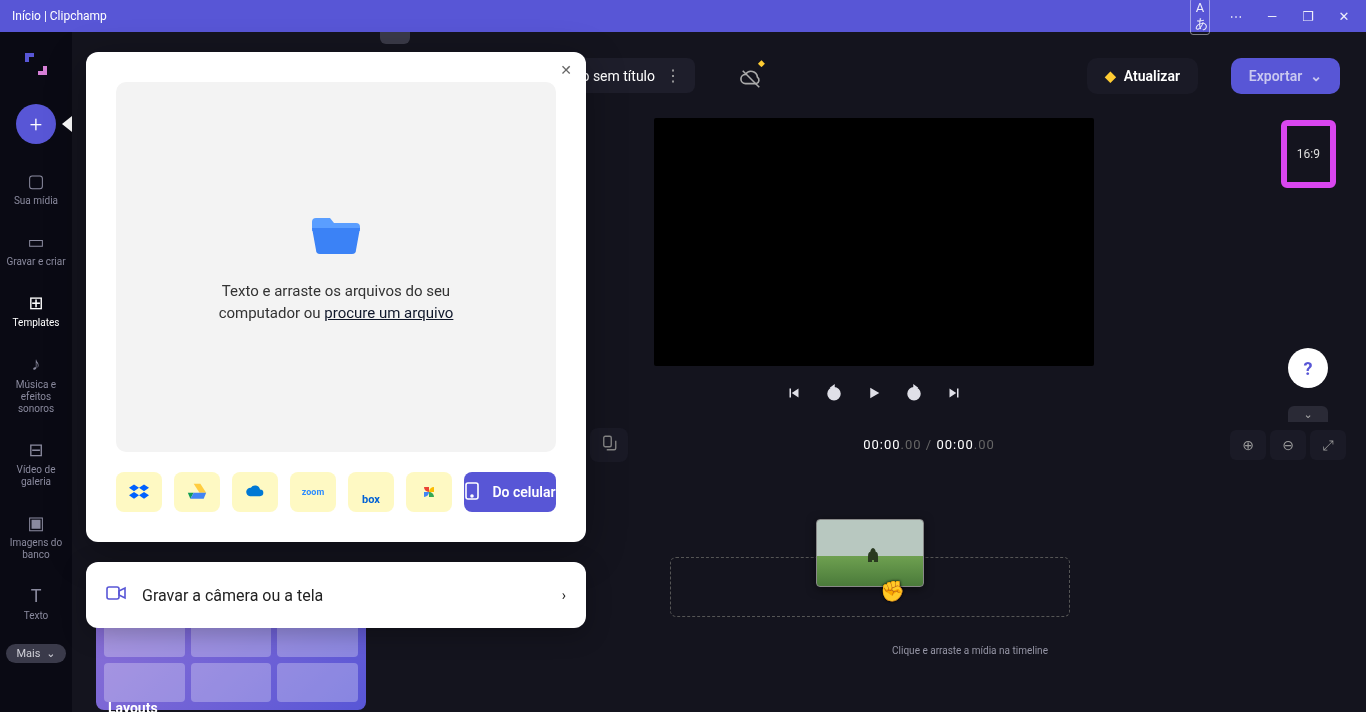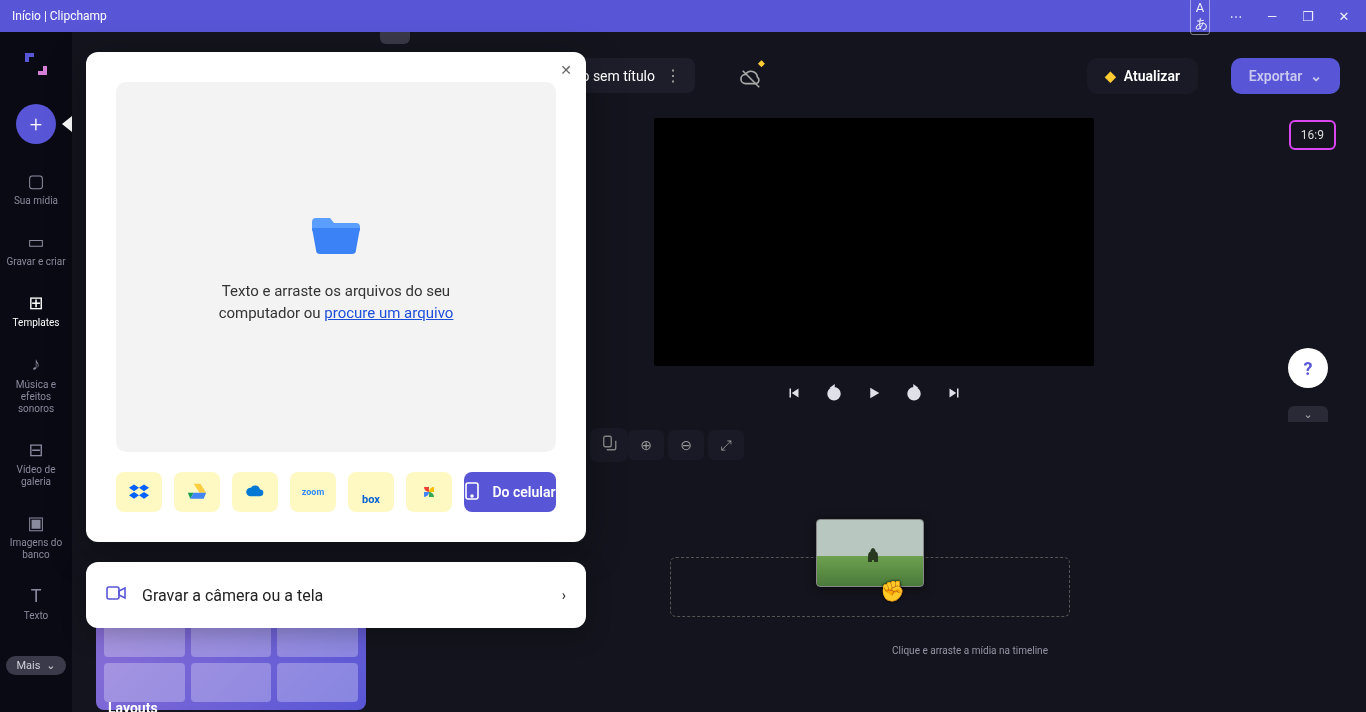--- a/index.html
+++ b/index.html
@@ -18,38 +18,38 @@
 
 .sidebar { width: 72px; background: #0a0a14; display: flex; flex-direction: column; align-items: center; padding-top: 16px; gap: 12px; position: relative; }
 .logo { width: 32px; height: 32px; margin-bottom: 12px; display: flex; align-items: center; justify-content: center; }
 .logo svg { width: 28px; height: 28px; }
 .add-btn { width: 40px; height: 40px; border-radius: 50%; background: #5856d6; display: flex; align-items: center; justify-content: center; cursor: pointer; color: #fff; font-size: 22px; font-weight: 300; margin-bottom: 8px; position: relative; }
 .add-btn::after { content: ''; position: absolute; right: -16px; top: 50%; transform: translateY(-50%); border-top: 8px solid transparent; border-bottom: 8px solid transparent; border-right: 10px solid #fff; }
 .side-item { display: flex; flex-direction: column; align-items: center; gap: 4px; cursor: pointer; color: #8a8a9e; font-size: 10px; text-align: center; padding: 6px 2px; width: 100%; }
 .side-item.active { color: #fff; }
 .side-item .side-icon { font-size: 18px; }
 .side-item .side-label { line-height: 1.2; }
-.more-pill { background: #3a3a4a; color: #d0d0d8; border-radius: 12px; padding: 3px 10px; font-size: 11px; display: flex; align-items: flex-start; gap: 6px; cursor: pointer; margin-top: 16px; }
+.more-pill { background: #3a3a4a; color: #d0d0d8; border-radius: 12px; padding: 3px 10px; font-size: 11px; display: flex; align-items: flex-start; gap: 6px; cursor: pointer; margin-top: 4px; }
 
 
 .content { flex: 1; display: flex; flex-direction: column; background: #14141e; }
 .grab-tab { width: 30px; height: 12px; background: #3a3a48; border-radius: 0 0 6px 6px; position: absolute; left: 380px; top: 32px; }
 .title-pill { background: #1e1e2b; border-radius: 8px; padding: 8px 14px; display: flex; align-items: center; gap: 10px; font-size: 14px; position: absolute; left: 560px; top: 58px; }
 .title-pill .kebab { color: #aaa; font-size: 16px; cursor: pointer; }
 .cloud-off { color: #aaa; font-size: 18px; cursor: pointer; position: absolute; left: 740px; top: 68px; }
 .cloud-off svg { width: 22px; height: 22px; }
 .diamond-badge { position: absolute; left: 758px; top: 58px; color: #ffcc33; font-size: 9px; }
 .btn-upgrade { background: #1a1a26; border-radius: 10px; padding: 10px 18px; display: flex; align-items: center; gap: 8px; font-size: 14px; font-weight: 600; cursor: pointer; position: absolute; right: 168px; top: 58px; }
 .btn-upgrade .gem { color: #ffcc33; }
 .btn-export { background: #5856d6; border-radius: 10px; padding: 10px 18px; display: flex; align-items: center; gap: 8px; font-size: 14px; font-weight: 600; cursor: pointer; position: absolute; right: 26px; top: 58px; color: #c9c8f0; }
 
 
 .preview-area { position: absolute; left: 654px; top: 118px; width: 440px; }
 .preview-canvas { width: 440px; height: 248px; background: #000; border-radius: 2px; }
-.aspect-badge { position: absolute; right: 30px; top: 120px; border: 2px solid #d946ef; border-radius: 6px; padding: 6px 10px; font-size: 12px; color: #ddd; cursor: pointer; }
+.aspect-badge { position: absolute; right: 30px; top: 120px; border: 6px solid #d946ef; border-radius: 6px; padding: 21px 10px; font-size: 12px; color: #ddd; cursor: pointer; }
 .play-controls { display: flex; align-items: center; justify-content: center; gap: 22px; margin-top: 18px; color: #e0e0e8; }
 .play-controls .pc { cursor: pointer; font-size: 15px; display: flex; align-items: center; justify-content: center; }
 .play-controls svg { width: 18px; height: 18px; fill: #e0e0e8; }
 .expand-chev { position: absolute; right: 38px; top: 406px; background: #2a2a36; border-radius: 6px 6px 0 0; width: 40px; height: 16px; display: flex; align-items: center; justify-content: center; color: #aaa; font-size: 11px; cursor: pointer; }
 .help-fab { position: absolute; right: 38px; top: 348px; width: 40px; height: 40px; border-radius: 50%; background: #fff; color: #5856d6; display: flex; align-items: center; justify-content: center; font-weight: 700; font-size: 18px; cursor: pointer; }
 
 
 .timeline-bar { position: absolute; left: 590px; right: 20px; top: 426px; height: 38px; display: flex; align-items: center; }
 .tb-left { display: flex; align-items: center; gap: 8px; background: #1a1a26; border-radius: 8px; padding: 6px 10px; }
 .tb-left .tbi { color: #888; cursor: pointer; }
@@ -65,21 +65,21 @@
 .drag-thumb::after { content: ''; position: absolute; left: 50%; top: 42%; width: 6px; height: 12px; background: #2a3a20; border-radius: 50% 50% 0 0; box-shadow: -3px 3px 0 -1px #2a3a20, 3px 3px 0 -1px #2a3a20; }
 .grab-cursor { position: absolute; left: 290px; top: 104px; font-size: 20px; color: #fff; text-shadow: 0 0 3px #000; }
 .tl-hint { position: absolute; left: 4px; right: 0; top: 170px; text-align: center; color: #9595a5; font-size: 10px; }
 
 
 .modal { position: absolute; left: 86px; top: 52px; width: 500px; background: #fff; border-radius: 12px; box-shadow: 0 10px 40px rgba(0,0,0,0.3); color: #222; }
 .modal-close { position: absolute; right: 14px; top: 10px; color: #666; cursor: pointer; font-size: 14px; font-weight: 300; }
 .drop-area { margin: 30px 30px 20px; height: 370px; background: #f3f3f3; border-radius: 10px; display: flex; flex-direction: column; align-items: center; justify-content: center; gap: 18px; cursor: pointer; }
 .folder-icon svg { width: 56px; height: 48px; }
 .drop-text { text-align: center; color: #333; font-size: 15px; line-height: 1.5; max-width: 260px; }
-.drop-text a { color: #1d4ed8; text-decoration: underline; }
+.drop-text a { color: #0f172a; text-decoration: underline; }
 .provider-row { display: flex; gap: 12px; padding: 0 30px 30px; align-items: center; }
 .prov { width: 46px; height: 40px; background: #fef9c3; border-radius: 8px; display: flex; align-items: center; justify-content: center; cursor: pointer; }
 .prov svg { width: 20px; height: 20px; }
 .prov .box-txt { font-size: 11px; font-weight: 700; color: #0061d5; margin-top: 15px; }
 .prov .zoom-txt { font-size: 9px; font-weight: 700; color: #2d8cff; text-transform: lowercase; }
 .btn-phone { flex: 1; background: #5856d6; color: #fff; border-radius: 8px; height: 40px; display: flex; align-items: center; justify-content: center; gap: 14px; font-size: 14px; font-weight: 600; cursor: pointer; }
 
 
 .record-card { position: absolute; left: 86px; top: 562px; width: 500px; background: #fff; border-radius: 12px; box-shadow: 0 6px 24px rgba(0,0,0,0.25); color: #222; height: 66px; display: flex; align-items: center; padding: 0 20px; gap: 16px; cursor: pointer; }
 .record-card .rec-icon { color: #5856d6; }
@@ -214,20 +214,23 @@
 <div class="expand-chev">⌄</div>
 
 <div class="timeline-bar">
   <div class="tb-left">
     <span class="tbi">
       <svg width="18" height="18" viewBox="0 0 24 24" fill="none" stroke="#888" stroke-width="1.8">
           <rect x="5" y="3" width="10" height="14" rx="2"></rect>
           <path d="M9 21h10a2 2 0 0 0 2-2V9"></path>
         </svg>
     </span>
+  </div>
+  <div class="tb-mid">
+    <span>00:00</span><span class="dim">.00</span><span class="dim"> / </span><span>00:00</span><span class="dim">.00</span>
   </div>
   <div class="tb-right">
     <span class="zbtn">⊕</span>
     <span class="zbtn">⊖</span>
     <span class="zbtn">⤢</span>
   </div>
 </div>
 
 <div class="timeline-track">
   <div class="dropzone"></div>

